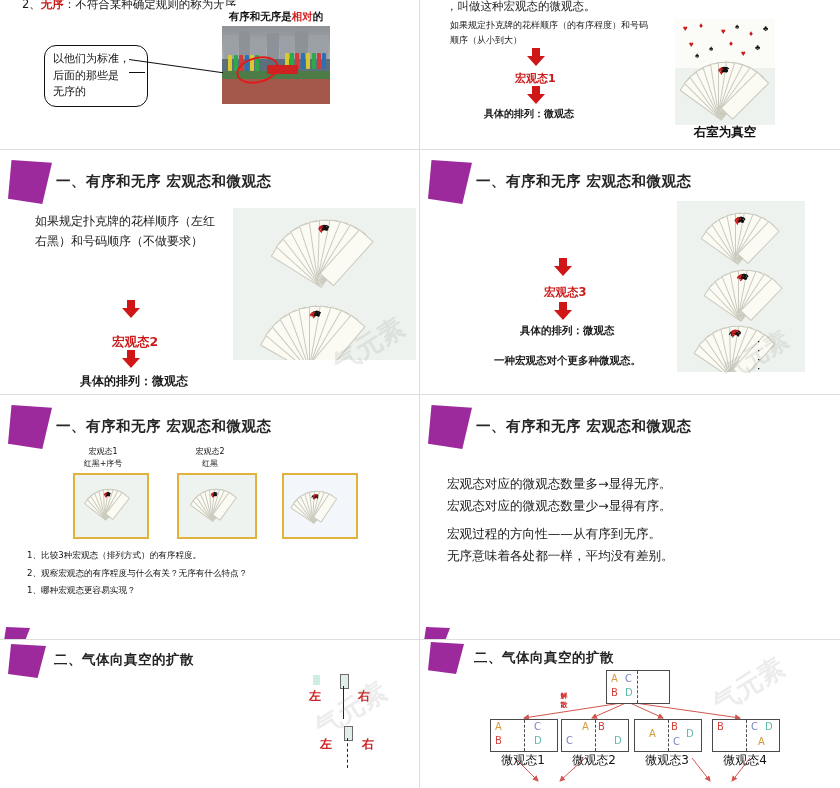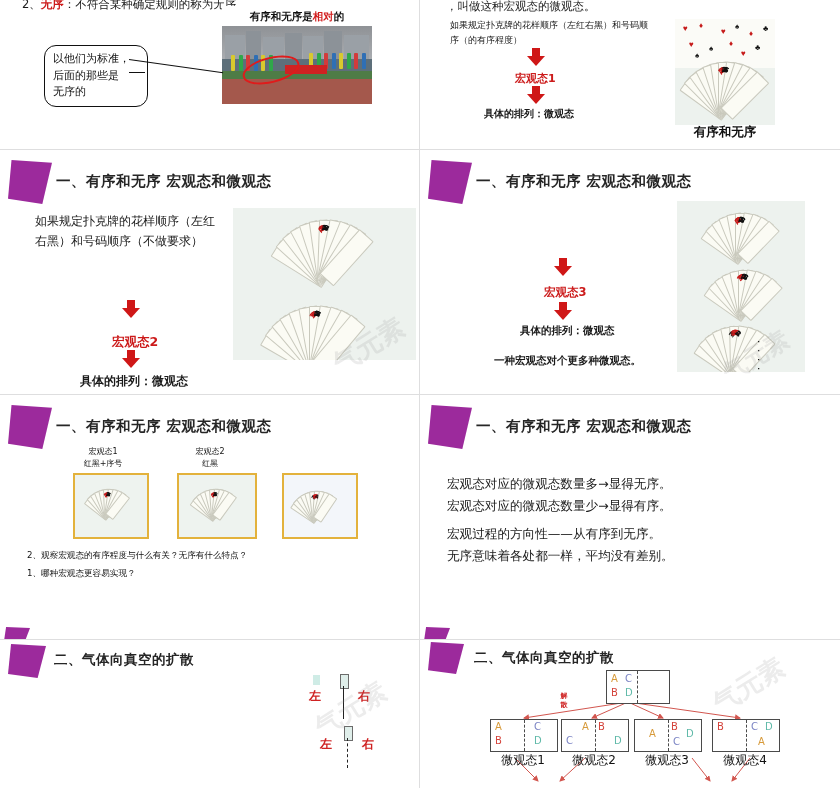--- a/index.html
+++ b/index.html
@@ -170,21 +170,21 @@
 <body>
 
 <div class="deck">
 
   <div class="slide col1 row1">
 
     <div class="body-txt" style="left:22px;top:-4px;font-size:11.5px;white-space:nowrap;">
       <span>2、</span><span class="red-b">无序</span><span>：不符合某种确定规则的称为无序。</span>
     </div>
 
-    <div class="photo stadium" style="left:222px;top:6px;width:150px;height:98px;">
+    <div class="photo stadium" style="left:222px;top:6px;width:108px;height:98px;">
       <div class="cap">
         <span>有序和无序是</span><span class="red">相对</span><span>的</span>
       </div>
       <div class="sky"></div>
       <div class="blds">
         <span style="left:2%;width:13%;height:72%;"></span>
         <span style="left:16%;width:10%;height:86%;background:#8c9298;"></span>
         <span style="left:27%;width:14%;height:66%;"></span>
         <span style="left:42%;width:11%;height:80%;background:#8c9298;"></span>
         <span style="left:54%;width:13%;height:70%;"></span>
@@ -218,21 +218,21 @@
 后面的那些是
 无序的</div>
     <div class="leader" style="left:129px;top:59px;width:95px;transform:rotate(8deg);"></div>
     <div class="leader2" style="left:129px;top:72px;width:16px;"></div>
   </div>
 
   <div class="slide col2 row1">
 
     <div class="body-txt" style="left:26px;top:-2px;font-size:11.5px;white-space:nowrap;">，叫做这种宏观态的微观态。</div>
 
-    <div class="body-txt" style="left:30px;top:18px;width:200px;font-size:9px;line-height:1.7;">如果规定扑克牌的花样顺序（左红右黑）和号码顺序（的有序程度）</div>
+    <div class="body-txt" style="left:30px;top:18px;width:200px;font-size:9px;line-height:1.7;">如果规定扑克牌的花样顺序（的有序程度）和号码顺序（从小到大）</div>
 
     <div class="dn-arrow" style="left:116px;top:48px;">
         <i></i>
         <b></b>
       </div>
 
     <div class="body-txt red-b" style="left:95px;top:70px;font-size:11px;">宏观态1</div>
 
     <div class="dn-arrow" style="left:116px;top:86px;">
         <i></i>
@@ -274,21 +274,21 @@
         <div class="lbl" style="color:#c61b1b;left:-3px;top:-46px;transform:rotate(-36deg);">3</div>
         <div class="lbl" style="color:#c61b1b;left:-3px;top:-46px;transform:rotate(-27deg);">4</div>
         <div class="lbl" style="color:#c61b1b;left:-3px;top:-46px;transform:rotate(-18deg);">5</div>
         <div class="lbl" style="color:#111;left:-3px;top:-46px;transform:rotate(-9deg);">A</div>
         <div class="lbl" style="color:#111;left:-3px;top:-46px;transform:rotate(0deg);">2</div>
         <div class="lbl" style="color:#111;left:-3px;top:-46px;transform:rotate(9deg);">3</div>
         <div class="lbl" style="color:#111;left:-3px;top:-46px;transform:rotate(18deg);">4</div>
         <div class="lbl" style="color:#111;left:-3px;top:-46px;transform:rotate(27deg);">5</div>
       </div>
     </div>
-    <div class="imgcap" style="left:255px;top:124px;width:100px;">有序和无序</div>
+    <div class="imgcap" style="left:255px;top:124px;width:100px;">右室为真空</div>
   </div>
 
   <div class="slide col1 row2">
     <div class="deco"></div>
     <div class="stitle">一、有序和无序 宏观态和微观态</div>
 
     <div class="body-txt" style="left:35px;top:62px;width:190px;font-size:12px;line-height:1.65;">如果规定扑克牌的花样顺序（左红右黑）和号码顺序（不做要求）</div>
 
     <div class="dn-arrow" style="left:131px;top:150px;">
         <i></i>
@@ -520,20 +520,21 @@
         <div class="lbl" style="font-size:5px;color:#c61b1b;left:-2px;top:-25px;transform:rotate(-26deg);">A</div>
         <div class="lbl" style="font-size:5px;color:#c61b1b;left:-2px;top:-25px;transform:rotate(-16deg);">3</div>
         <div class="lbl" style="font-size:5px;color:#c61b1b;left:-2px;top:-25px;transform:rotate(-6deg);">2</div>
         <div class="lbl" style="font-size:5px;color:#c61b1b;left:-2px;top:-25px;transform:rotate(4deg);">5</div>
         <div class="lbl" style="font-size:5px;color:#c61b1b;left:-2px;top:-25px;transform:rotate(14deg);">5</div>
         <div class="lbl" style="font-size:5px;color:#111;left:-2px;top:-25px;transform:rotate(24deg);">A</div>
       </div>
     </div>
 
     <div class="qlist" style="left:27px;top:152px;width:330px;">
+      <div>1、比较3种宏观态（排列方式）的有序程度。</div>
       <div>2、观察宏观态的有序程度与什么有关？无序有什么特点？</div>
       <div>1、哪种宏观态更容易实现？</div>
     </div>
     <div class="deco small" style="left:4px;top:232px;height:16px;width:26px;"></div>
   </div>
 
   <div class="slide col2 row3">
     <div class="deco"></div>
     <div class="stitle">一、有序和无序 宏观态和微观态</div>
 

